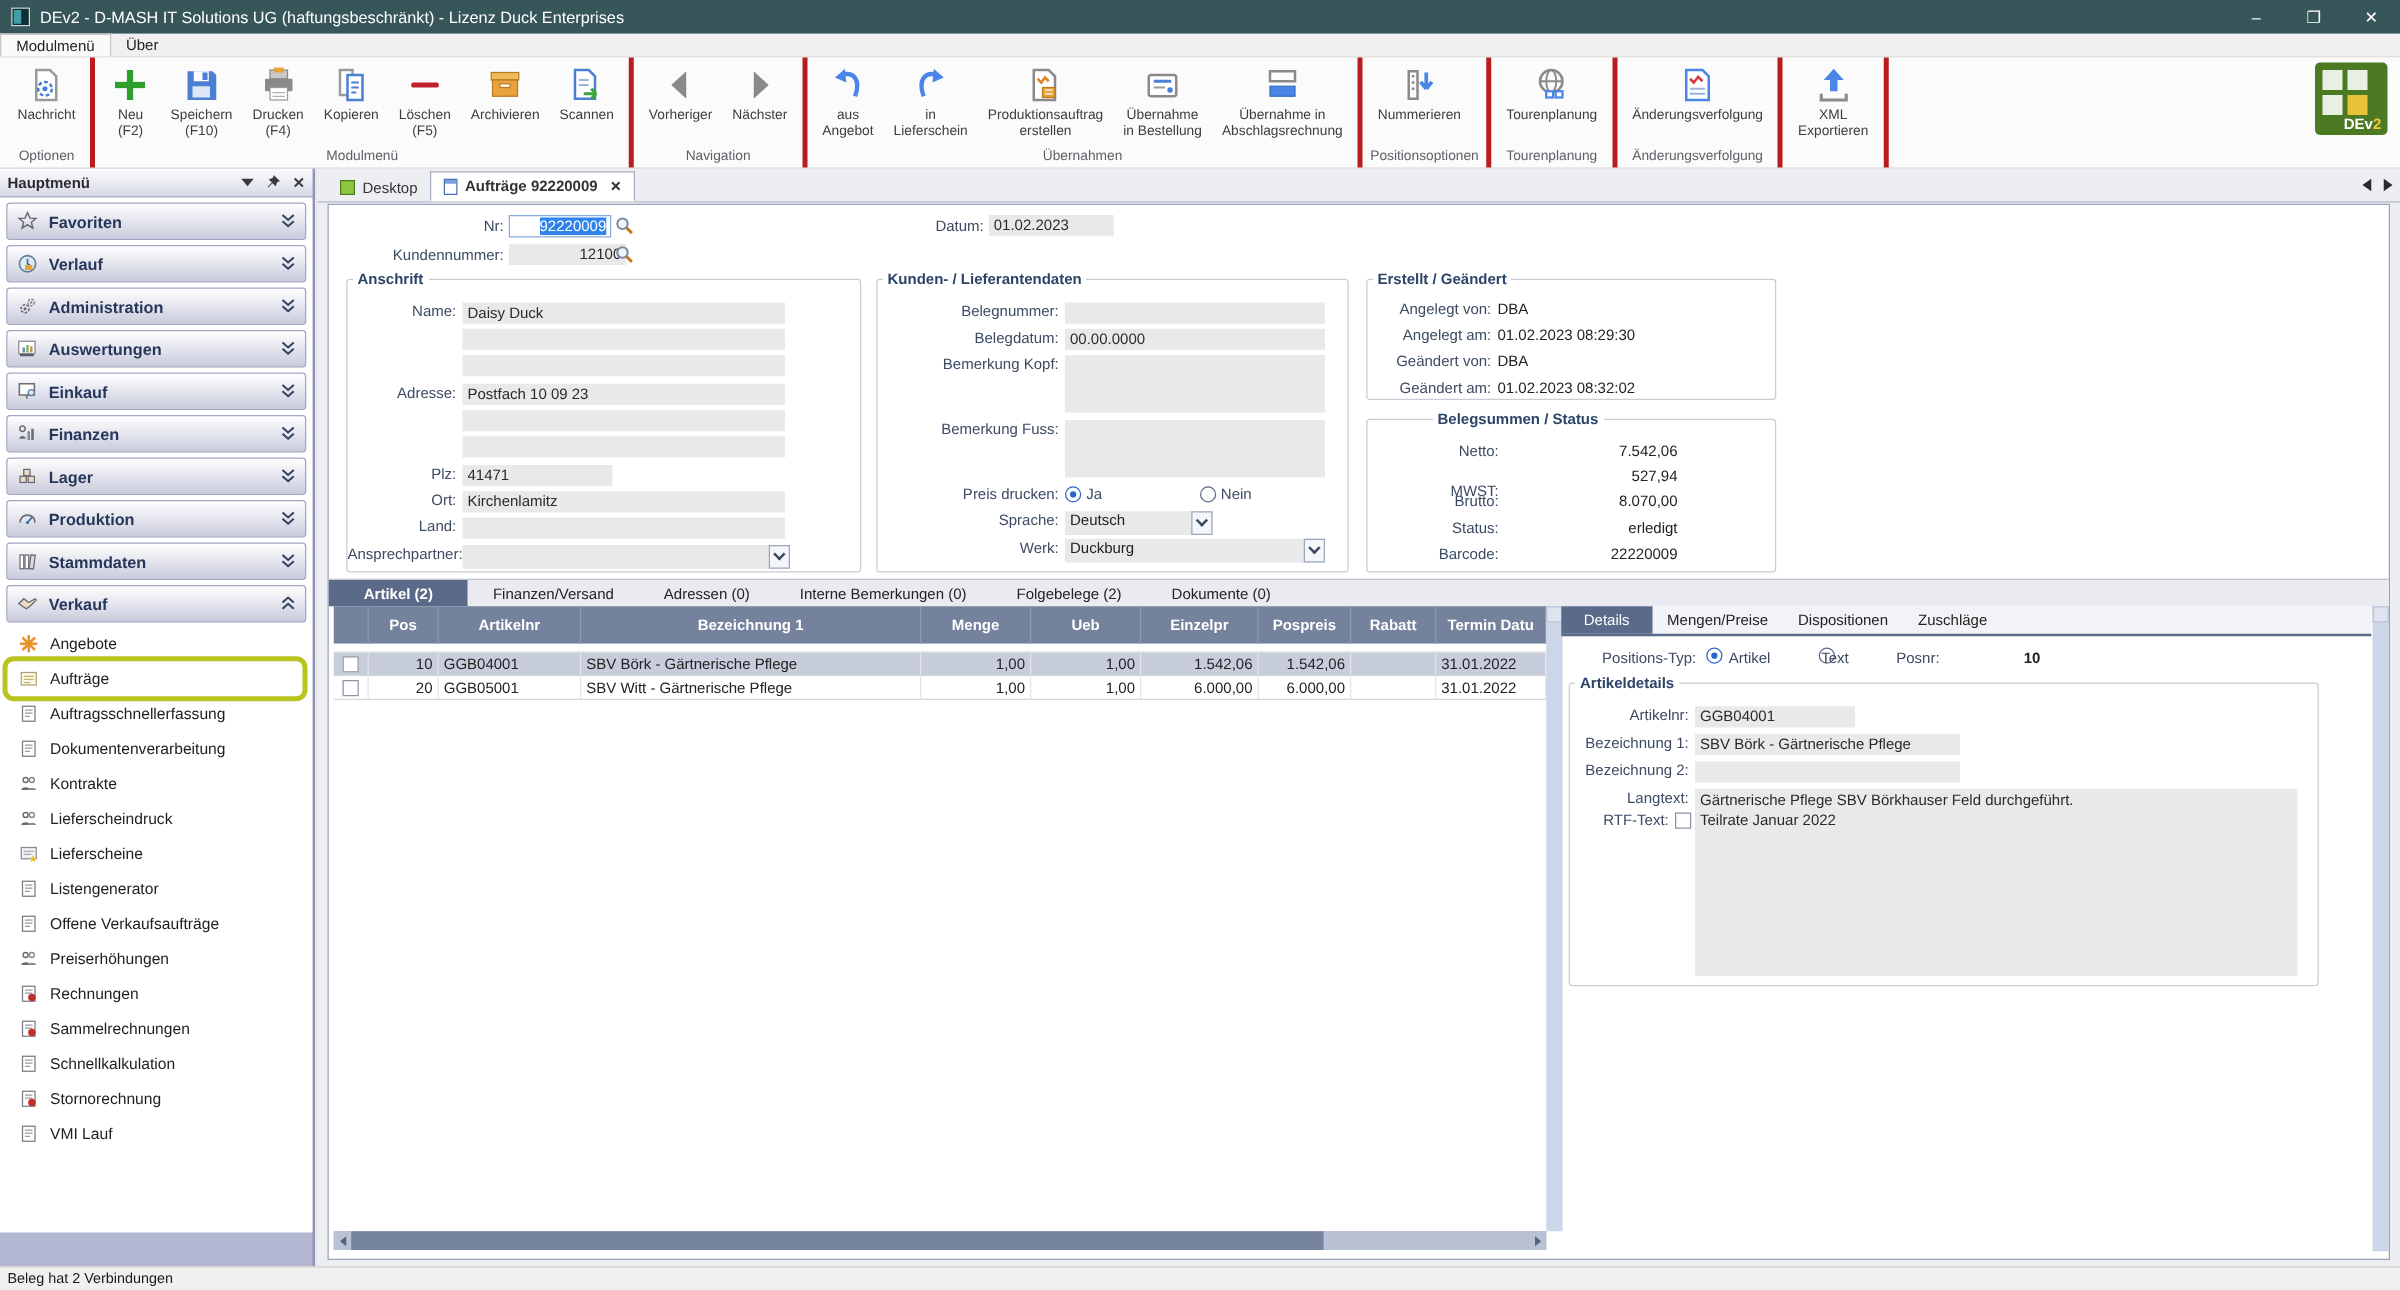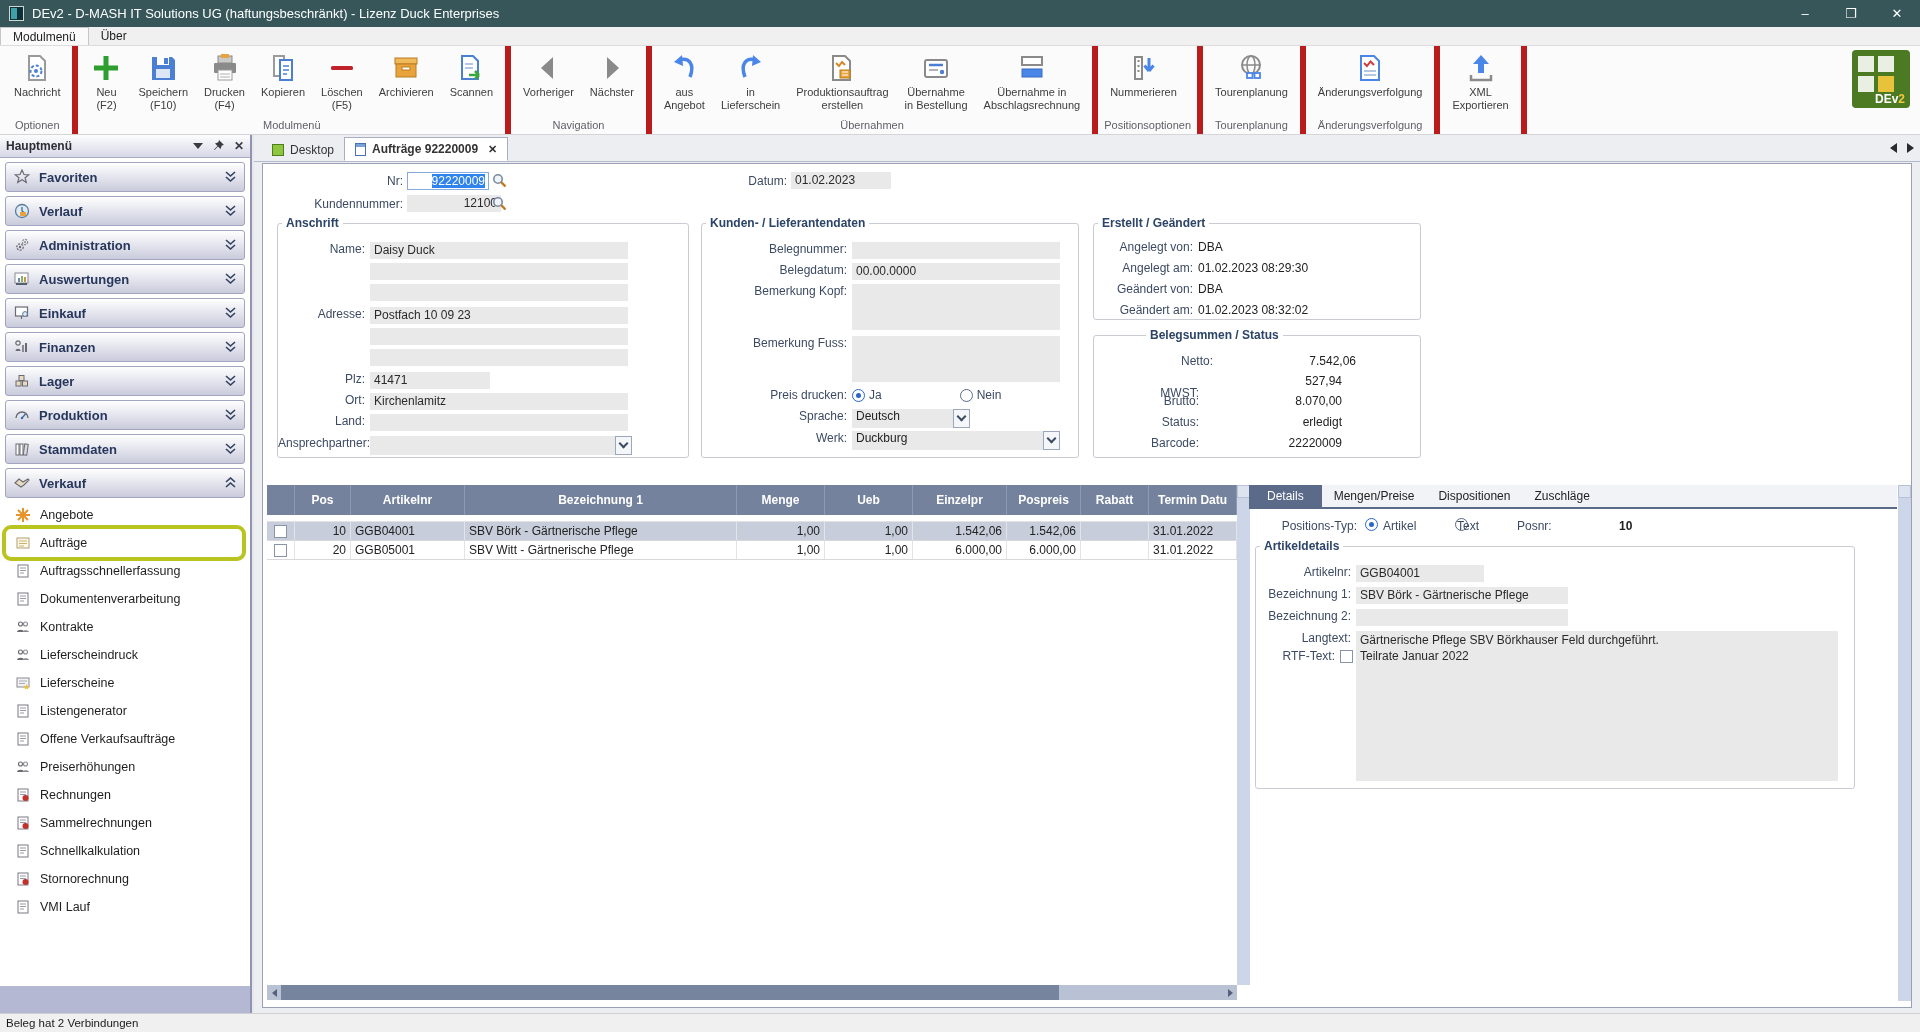--- a/index.html
+++ b/index.html
@@ -15,21 +15,21 @@
   .winbtns { margin-left:auto; display:flex; height:27px; }
   .winbtn { width:46px; height:27px; display:flex; align-items:center; justify-content:center; font-size:13px; color:#fff; }
 
   
   .menubar { position:absolute; left:0; top:27px; width:1920px; height:19px; background:#f0f0f0; border-bottom:1px solid #dcdcdc; display:flex; align-items:stretch; font-size:12px; }
   .menu-item { padding:2px 12px 0; color:#222; }
   .menu-item.active { background:#fafafa; border:1px solid #c6c6c6; border-bottom:none; }
 
   
   .ribbon { position:absolute; left:0; top:46px; width:1920px; height:89px; background:#fbfbfc; border-bottom:1px solid #d5d5d8; display:flex; align-items:stretch; padding-left:2px; }
-  .rgroup { display:flex; flex-direction:column; border-right:6px solid #b91c1c; padding:1px 4px 0; }
+  .rgroup { display:flex; flex-direction:column; border-right:4px solid #b91c1c; padding:1px 4px 0; }
   .rbtns { display:flex; flex:1; align-items:flex-start; }
   .rbtn { display:flex; flex-direction:column; align-items:center; padding:3px 8px 0; min-width:48px; cursor:default; border-radius:2px; }
   .ricon { height:36px; display:flex; align-items:center; justify-content:center; }
   .rtxt { font-size:11px; color:#3d3d3d; line-height:13px; text-align:center; white-space:nowrap; }
   .rlabel { text-align:center; font-size:11px; color:#5f5f66; padding:4px 2px 3px; white-space:nowrap; }
   .dev2-logo { position:absolute; right:10px; top:4px; width:58px; height:58px; background:#4c7a22; border-radius:4px; padding:6px; }
   .dev2-grid { display:grid; grid-template-columns:16px 16px; grid-template-rows:16px 16px; gap:4px; }
   .dev2-sq { background:#e9efe2; }
   .dev2-sq.y { background:#e8c23a; }
   .dev2-txt { position:absolute; right:5px; bottom:2px; font-size:12px; font-weight:bold; color:#fff; }
@@ -839,21 +839,21 @@
             <span>DBA</span>
           </div>
         <div class="gr" style="left:0;top:73px;">
             <span class="lbl glabel" style="width:104px;">Geändert am:</span>
             <span>01.02.2023 08:32:02</span>
           </div>
       </fieldset>
 
       <fieldset class="grp" style="left:830px;top:164px;width:328px;height:130px;padding-left:48px;">
         <legend>Belegsummen / Status</legend>
-        <div class="gr" style="left:14px;top:12px;justify-content:flex-end;">
+        <div class="gr" style="left:0;top:12px;justify-content:flex-end;">
             <span class="lbl glabel" style="width:110px;">Netto:</span>
             <span style="width:138px;text-align:right;">7.542,06</span>
           </div>
         <div class="gr" style="left:0;top:32px;">
             <span class="lbl glabel" style="width:110px;margin-top:12px;">MWST:</span>
             <span style="width:138px;text-align:right;">527,94</span>
           </div>
         <div class="gr" style="left:0;top:52px;">
             <span class="lbl glabel" style="width:110px;">Brutto:</span>
             <span style="width:138px;text-align:right;">8.070,00</span>
@@ -861,20 +861,28 @@
         <div class="gr" style="left:0;top:73px;">
             <span class="lbl glabel" style="width:110px;">Status:</span>
             <span style="width:138px;text-align:right;">erledigt</span>
           </div>
         <div class="gr" style="left:0;top:94px;">
             <span class="lbl glabel" style="width:110px;">Barcode:</span>
             <span style="width:138px;text-align:right;">22220009</span>
           </div>
       </fieldset>
 
+      <div class="lowtabs">
+        <div class="ltab active">Artikel (2)</div>
+        <div class="ltab">Finanzen/Versand</div>
+        <div class="ltab">Adressen (0)</div>
+        <div class="ltab">Interne Bemerkungen (0)</div>
+        <div class="ltab">Folgebelege (2)</div>
+        <div class="ltab">Dokumente (0)</div>
+      </div>
 
       <div class="tbl">
         <div class="thead">
           <div class="th c0"></div>
           <div class="th c1">Pos</div>
           <div class="th c2">Artikelnr</div>
           <div class="th c3">Bezeichnung 1</div>
           <div class="th c4">Menge</div>
           <div class="th c5">Ueb</div>
           <div class="th c6">Einzelpr</div>

